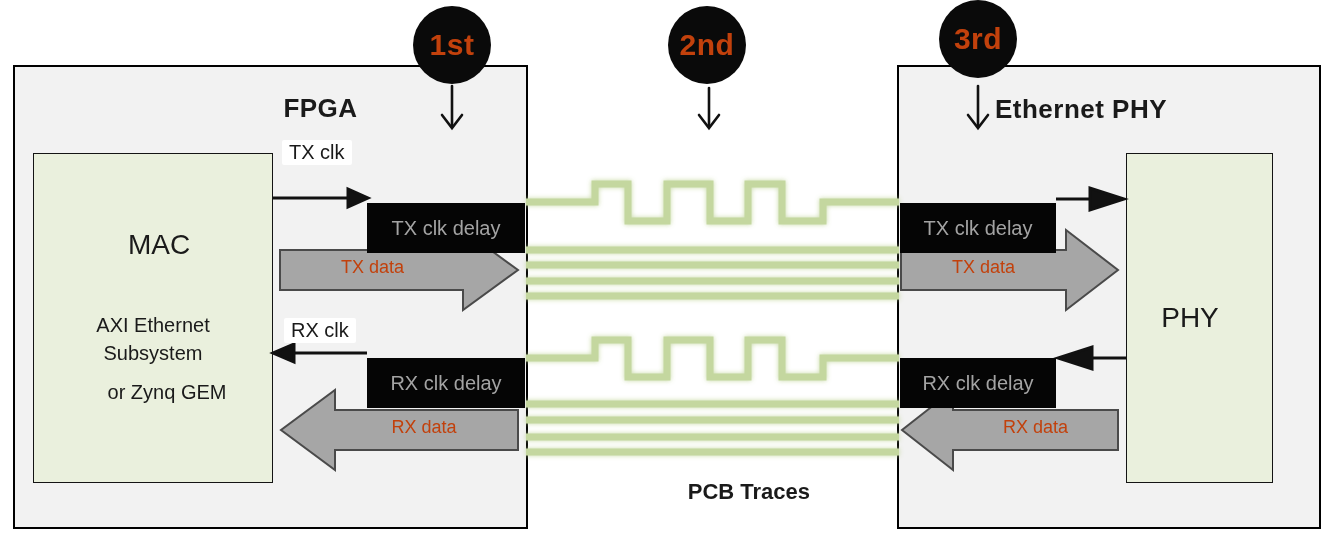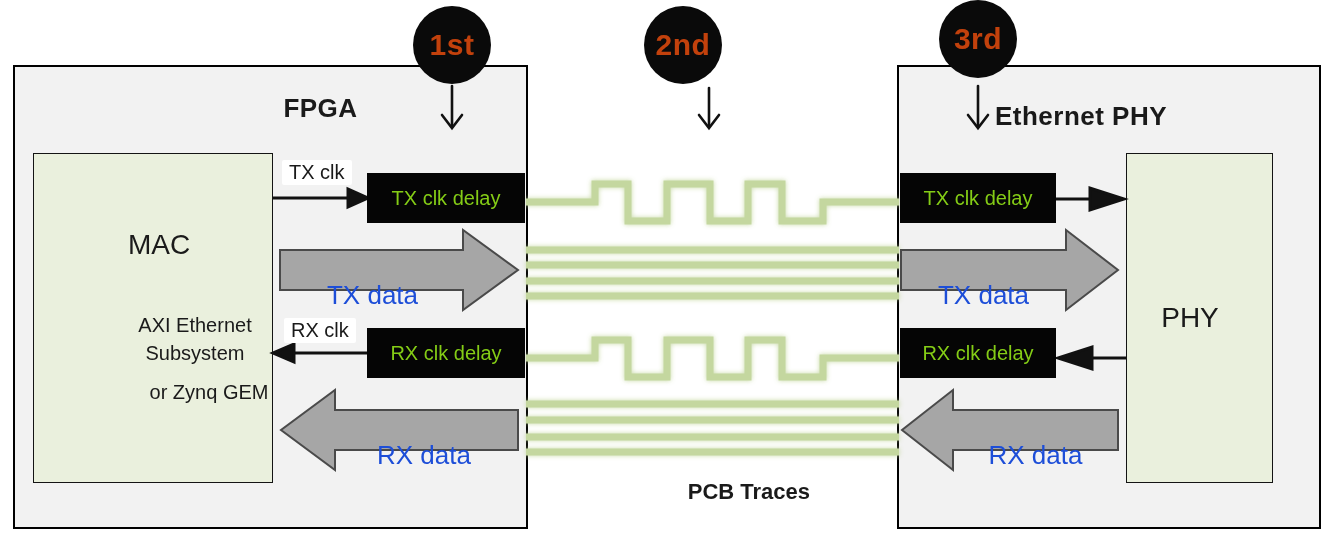--- a/index.html
+++ b/index.html
@@ -11,51 +11,51 @@
   .outer-box{
     background:#f2f2f2;border:2px solid #000;box-sizing:border-box;z-index:1;
   }
   .chip-box{
     background:#eaf0dd;border:1.5px solid #141414;box-sizing:border-box;z-index:2;
   }
   .box-title{
     font-size:26px;font-weight:700;text-align:center;z-index:3;letter-spacing:0.5px;
   }
   .chip-title{font-size:28px;text-align:center;z-index:3;}
-  .chip-sub{font-size:20px;line-height:28px;text-align:center;z-index:3;padding-left:42px;}
+  .chip-sub{font-size:20px;line-height:28px;text-align:center;z-index:3;}
   .delay-box{
-    background:#050505;color:#84cc16;font-size:20px;z-index:4;
-    display:flex;align-items:center;justify-content:center;box-sizing:border-box;
+    background:#050505;color:#a3a3a3;font-size:20px;z-index:4;
+    display:flex;align-items:center;justify-content:center;box-sizing:border-box;margin-top:30px;
   }
   .clk-label{
     background:#ffffff;font-size:20px;padding:1px 7px;z-index:4;border-radius:2px;
   }
   .arrow-label{
-    font-size:26px;text-align:center;z-index:5;color:#1d4ed8;margin-top:23px;
+    font-size:18px;text-align:center;z-index:5;color:#c2410c;
   }
   .step-badge{
     width:78px;height:78px;border-radius:50%;background:#0a0a0a;color:#c2410c;
     font-size:30px;font-weight:700;display:flex;align-items:center;justify-content:center;
     z-index:6;letter-spacing:0.5px;
   }
   .mid-label{font-size:21px;text-align:center;z-index:3;}
   .mid-label-bold{font-size:22px;font-weight:700;text-align:right;z-index:3;}
   #shape-layer{position:absolute;left:0;top:0;z-index:3;pointer-events:none;}
   .trace-group{filter:drop-shadow(0 0 2.5px rgba(196,215,159,0.95));}
 </style>
 </head>
 <body>
 
 <div id="canvas">
 
   <div class="abs outer-box" style="left:13px;top:65px;width:515px;height:464px;"></div>
   <div class="abs outer-box" style="left:897px;top:65px;width:424px;height:464px;"></div>
 
   <div class="abs box-title" style="left:13px;top:93px;width:615px;">FPGA</div>
-  <div class="abs box-title" style="left:897px;top:101px;width:368px;">Ethernet PHY</div>
+  <div class="abs box-title" style="left:897px;top:94px;width:368px;">Ethernet PHY</div>
 
   <div class="abs chip-box" style="left:33px;top:153px;width:240px;height:330px;"></div>
   <div class="abs chip-title" style="left:33px;top:229px;width:252px;">MAC</div>
   <div class="abs chip-sub" style="left:33px;top:311px;width:240px;">AXI Ethernet</div>
   <div class="abs chip-sub" style="left:33px;top:339px;width:240px;">Subsystem</div>
   <div class="abs chip-sub" style="left:33px;top:378px;width:268px;">or Zynq GEM</div>
 
   <div class="abs chip-box" style="left:1126px;top:153px;width:147px;height:330px;"></div>
   <div class="abs chip-title" style="left:1126px;top:302px;width:128px;">PHY</div>
 
@@ -114,27 +114,27 @@
         <polyline points="968,115 978,128 988,115"></polyline>
       </g>
     </g>
   </svg>
 
   <div class="abs delay-box" style="left:367px;top:173px;width:158px;height:50px;">TX clk delay</div>
   <div class="abs delay-box" style="left:367px;top:328px;width:158px;height:50px;">RX clk delay</div>
   <div class="abs delay-box" style="left:900px;top:173px;width:156px;height:50px;">TX clk delay</div>
   <div class="abs delay-box" style="left:900px;top:328px;width:156px;height:50px;">RX clk delay</div>
 
-  <div class="abs clk-label" style="left:282px;top:160px;">TX clk</div>
+  <div class="abs clk-label" style="left:282px;top:140px;">TX clk</div>
   <div class="abs clk-label" style="left:284px;top:318px;">RX clk</div>
 
   <div class="abs arrow-label" style="left:280px;top:257px;width:185px;">TX data</div>
   <div class="abs arrow-label" style="left:330px;top:417px;width:188px;">RX data</div>
   <div class="abs arrow-label" style="left:901px;top:257px;width:165px;">TX data</div>
   <div class="abs arrow-label" style="left:953px;top:417px;width:165px;">RX data</div>
 
   <div class="abs mid-label-bold" style="left:610px;top:479px;width:200px;">PCB Traces</div>
 
   <div class="abs step-badge" style="left:413px;top:6px;">1st</div>
-  <div class="abs step-badge" style="left:644px;top:6px;">2nd</div>
+  <div class="abs step-badge" style="left:668px;top:6px;">2nd</div>
   <div class="abs step-badge" style="left:939px;top:0;">3rd</div>
 
 </div>
 
 </body></html>

